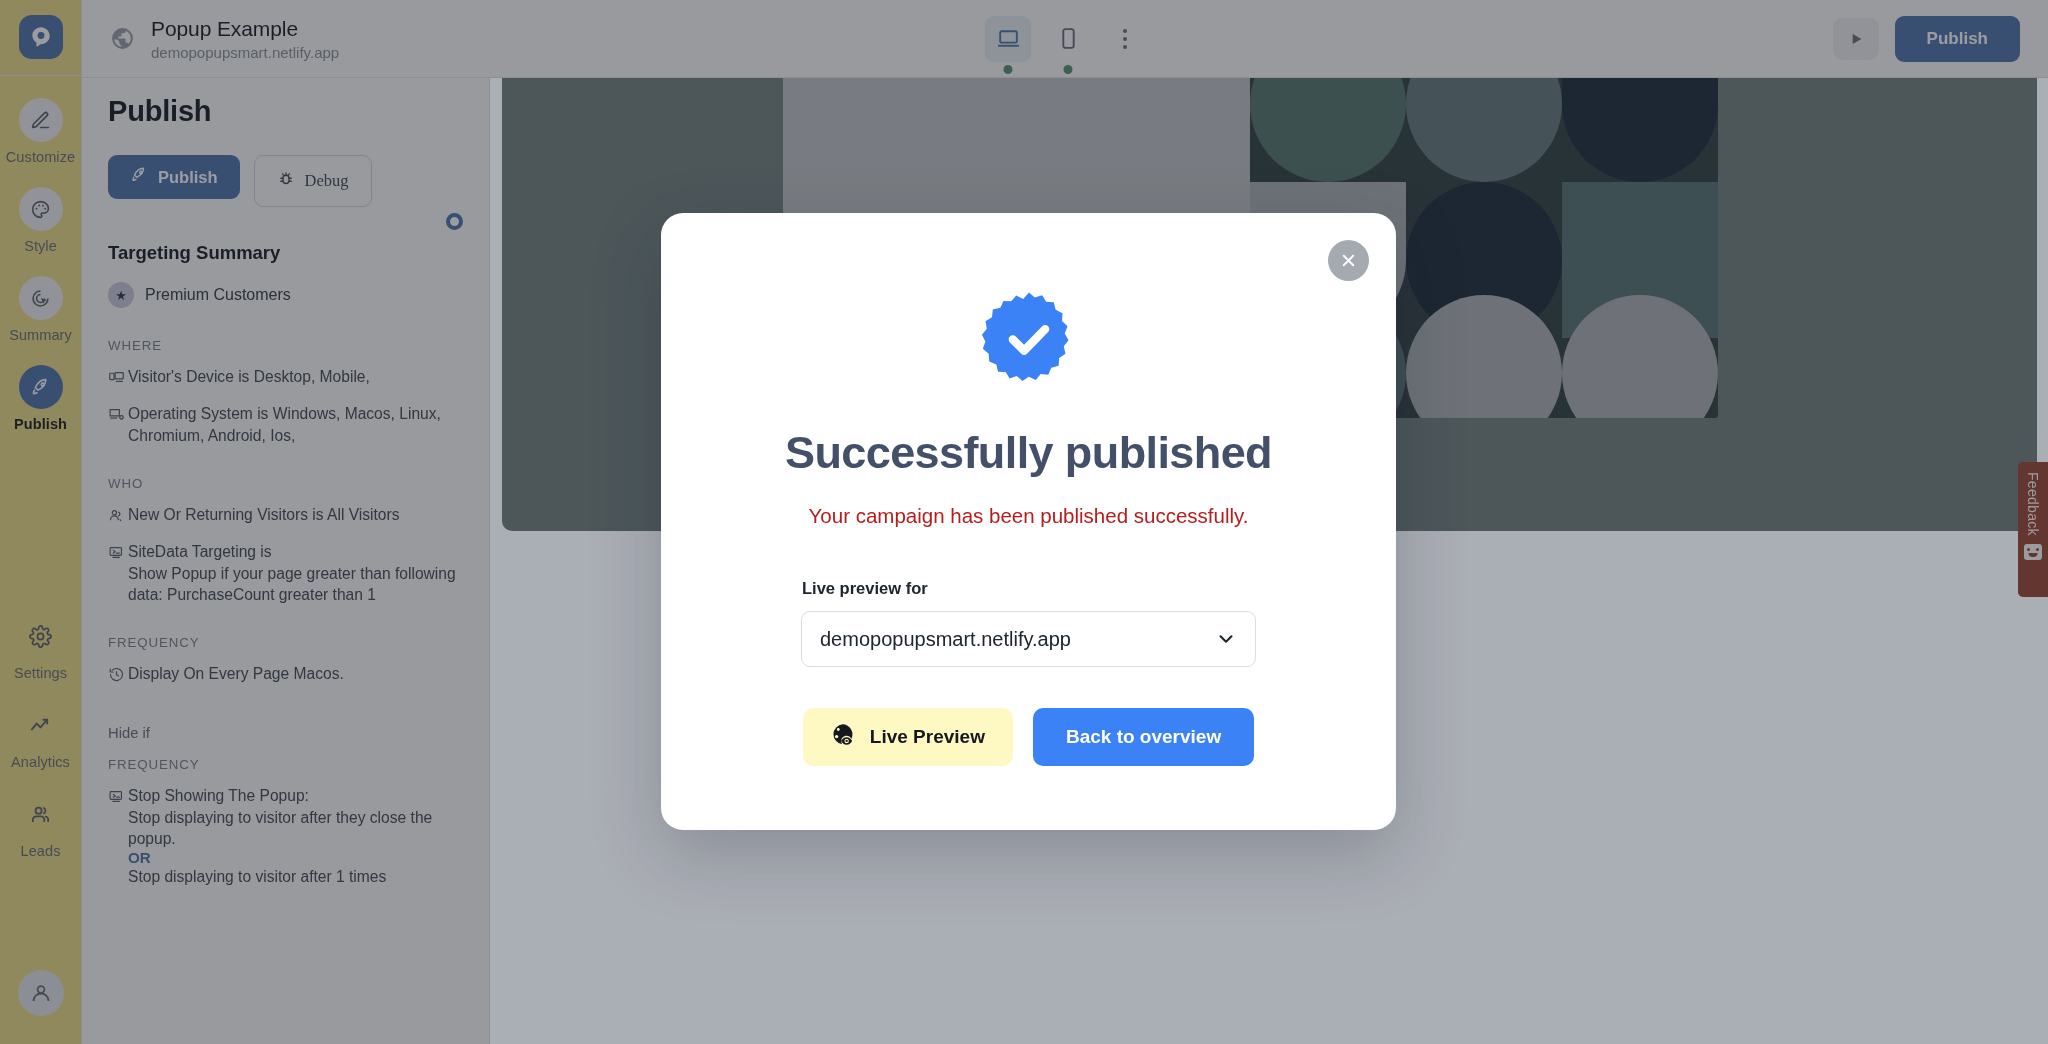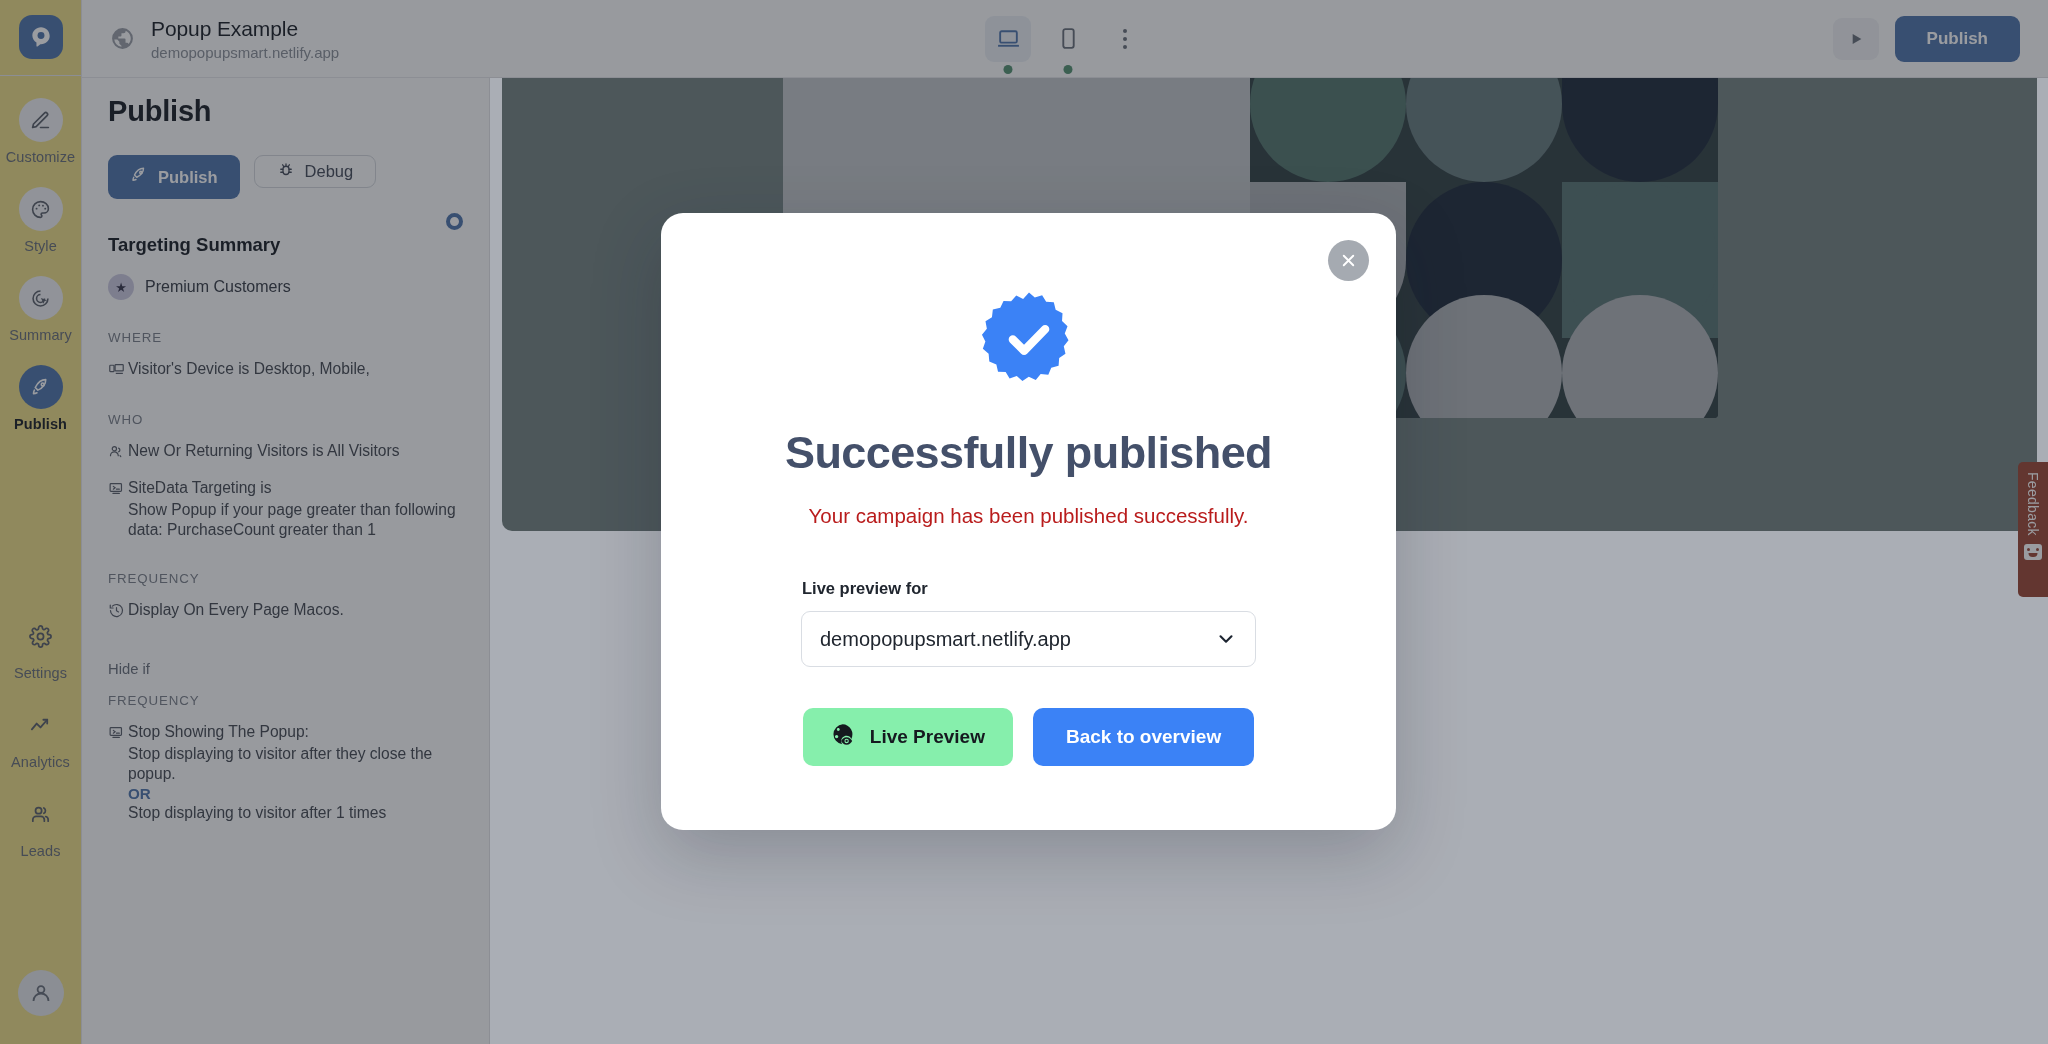--- a/index.html
+++ b/index.html
@@ -50,21 +50,21 @@
   .panel-btns { display: flex; gap: 14px; margin-top: 27px; }
   .btn-publish {
     display: flex; align-items: center; gap: 10px;
     background: #3b7ddd; color: #fff; border: none; border-radius: 9px;
     padding: 0 22px; height: 44px; font-size: 16.5px; font-weight: 600; cursor: pointer;
     font-family: inherit;
   }
   .btn-debug {
     display: flex; align-items: center; gap: 10px;
     background: transparent; color: #46506a; border: 1px solid #d3d8e0; border-radius: 9px;
-    padding: 0 22px; height: 33px; font-size: 16.5px; cursor: pointer; font-family: Liberation Sans, sans-serif;
+    padding: 0 22px; height: 52px; font-size: 16.5px; cursor: pointer; font-family: Liberation Serif, serif;
   }
   .sec-title { font-size: 18.5px; font-weight: 700; color: #1e2634; margin-top: 35px; }
   .chip-row { display: flex; align-items: center; gap: 11px; margin-top: 18px; }
   .chip-ico {
     width: 26px; height: 26px; border-radius: 50%; background: #cdc9f1;
     display: flex; align-items: center; justify-content: center; color: #3c3a63; font-size: 13px;
   }
   .chip-lbl { font-size: 16px; color: #3b4354; }
   .grp-label { font-size: 13.3px; letter-spacing: .9px; color: #7b8495; margin-top: 30px; font-weight: 400; }
   .rule { display: flex; gap: 3px; margin-top: 14px; align-items: flex-start; }
@@ -154,21 +154,21 @@
   .modal-p { margin-top: 25px; font-size: 20.5px; color: #b91c1c; }
   .field-label { align-self: flex-start; margin-left: 141px; margin-top: 51px; font-size: 16.5px; color: #20262f; font-weight: 600; }
   .select-box {
     margin-top: 13px; width: 455px; height: 56px; border: 1px solid #d9dde3; border-radius: 9px;
     background: #fff; display: flex; align-items: center; padding: 0 18px; cursor: pointer;
   }
   .select-val { font-size: 20px; color: #20262f; }
   .select-chev { margin-left: auto; color: #1c2430; display:flex; }
   .modal-actions { display: flex; gap: 20px; margin-top: 41px; }
   .btn-livepreview {
-    display: flex; align-items: center; gap: 14px; background: #86efac; border: none;
+    display: flex; align-items: center; gap: 14px; background: #fef9c3; border: none;
     border-radius: 10px; height: 58px; padding: 0 28px; font-size: 19px; font-weight: 700;
     color: #15191f; cursor: pointer; font-family: inherit;
   }
   .btn-backoverview {
     background: #3b82f6; border: none; border-radius: 10px; height: 58px; padding: 0 33px;
     font-size: 19px; font-weight: 700; color: #fff; cursor: pointer; font-family: inherit;
   }
 </style>
 </head>
 <body>
@@ -314,20 +314,34 @@
       <div class="grp-label">WHERE</div>
       <div class="rule">
         <span class="rule-ico">
           <svg width="17" height="17" viewBox="0 0 24 24" fill="none" stroke="currentColor" stroke-width="1.7">
               <rect x="2.5" y="6" width="6" height="9" rx="1"></rect>
               <rect x="10" y="5" width="11.5" height="9" rx="1"></rect>
               <path d="M11 17.5h10"></path>
             </svg>
         </span>
         <div class="rule-txt">Visitor's Device is Desktop, Mobile,</div>
+      </div>
+      <div class="rule">
+        <span class="rule-ico">
+          <svg width="17" height="17" viewBox="0 0 24 24" fill="none" stroke="currentColor" stroke-width="1.7">
+              <path d="M3 5h13v9H3z"></path>
+              <path d="M3 17h10"></path>
+              <circle cx="19" cy="16" r="2.4"></circle>
+              <path d="M19 12.6v1M19 18.4v1M15.6 16h1M21.4 16h1"></path>
+            </svg>
+        </span>
+        <div>
+          <div class="rule-txt">Operating System is Windows, Macos, Linux,</div>
+          <div class="rule-sub">Chromium, Android, Ios,</div>
+        </div>
       </div>
 
       <div class="grp-label">WHO</div>
       <div class="rule">
         <span class="rule-ico">
           <svg width="17" height="17" viewBox="0 0 24 24" fill="none" stroke="currentColor" stroke-width="1.7" stroke-linecap="round">
               <circle cx="9" cy="8" r="3"></circle>
               <path d="M3.5 18a5.5 5.5 0 0 1 11 0"></path>
               <path d="M15 7.2a2.8 2.8 0 0 1 0 5.2"></path>
               <path d="M17 17.8c.4.4.8.9 1 1.4"></path>

